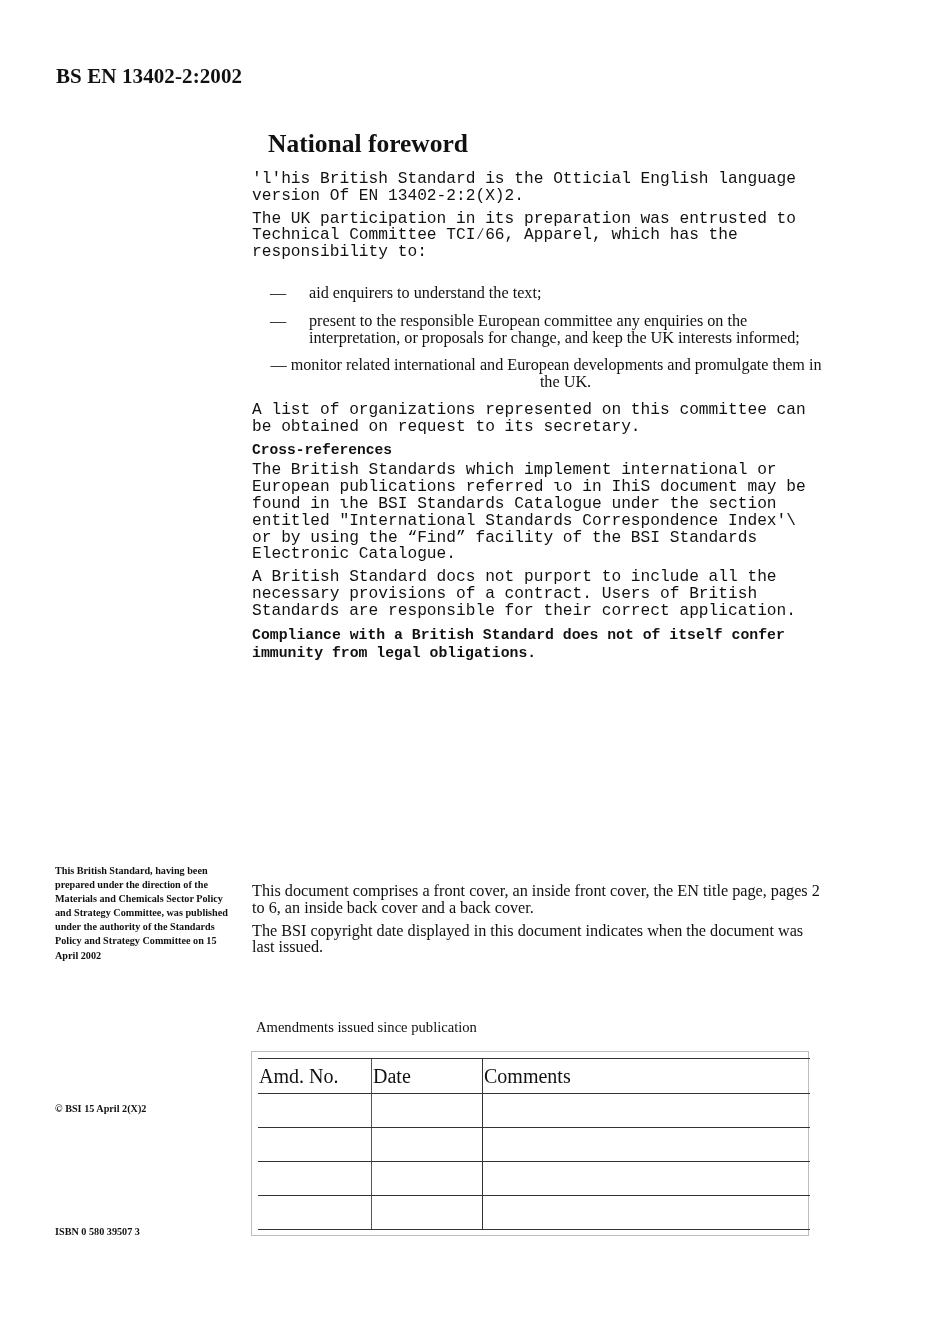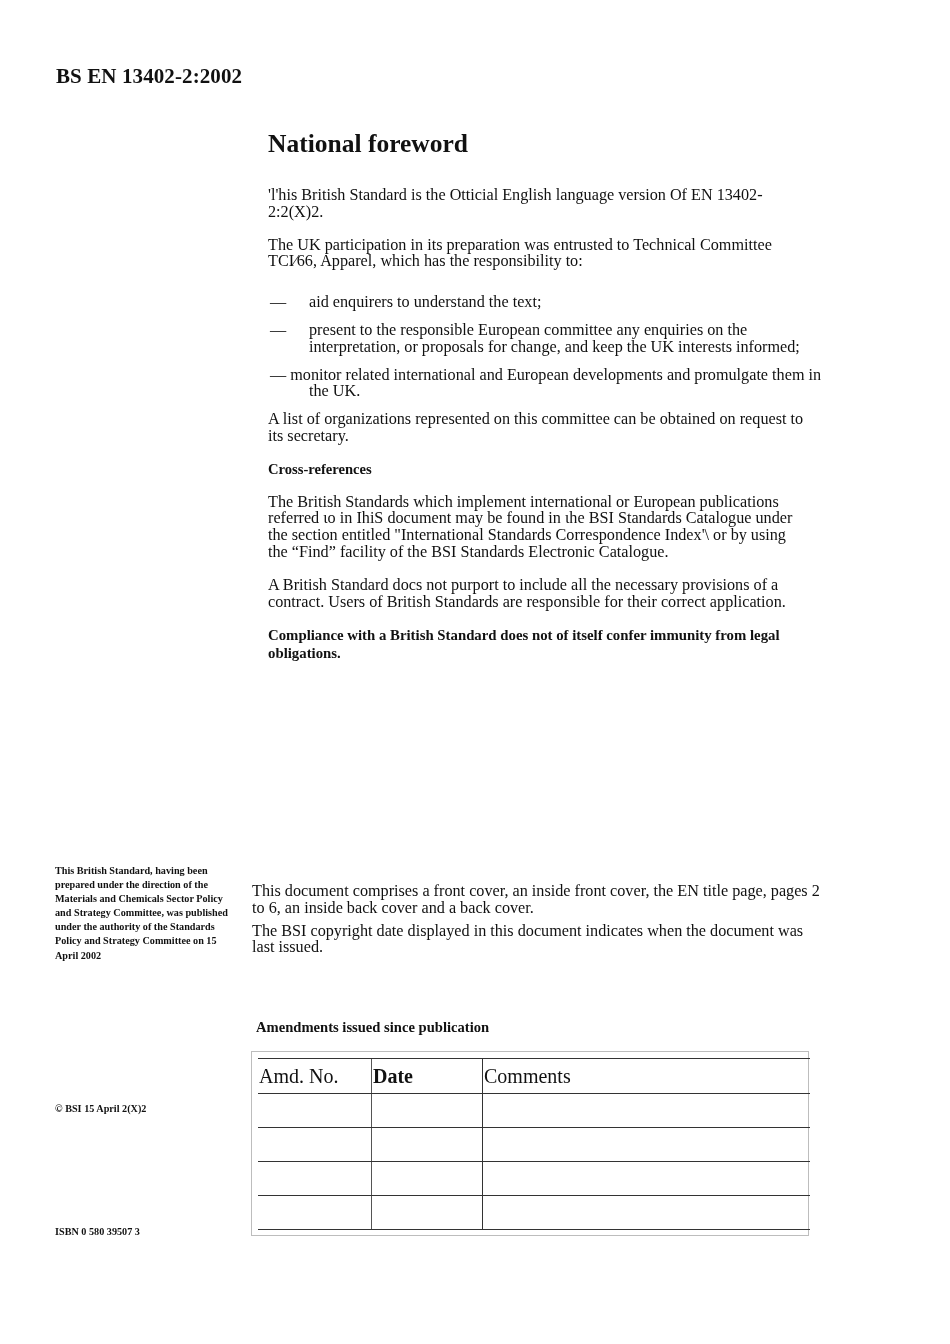--- a/index.html
+++ b/index.html
@@ -27,21 +27,21 @@
       font-size: 25.5px; font-weight: bold;
       margin: 16px;
     }
 
     .main {
       left: 252px; top: 171px;
       width: 570px;
       font-size: 16.2px;
       line-height: 16.8px;
     }
-    .main p { margin: 16px; }
+    .main p { margin: 0; font-family: Liberation Mono, monospace; }
     .p-gap { margin-top: 6px !important; }
 
     .bullets {
       margin: 0; padding: 0; list-style: none;
     }
     .bullets li { position: relative; }
     .bullet-indent {
       padding-left: 57px;
     }
     .bullet-indent .dash {
@@ -80,21 +80,21 @@
     .summary {
       left: 252px; top: 883px;
       width: 570px;
       font-size: 16.2px;
       line-height: 16.8px;
     }
     .summary p { margin: 0; }
 
     .amend-heading {
       left: 256px; top: 1019px;
-      font-size: 14.6px; font-weight: bold;
+      font-size: 14.6px; font-weight: normal;
     }
 
     .table-frame {
       left: 251px; top: 1051px;
       width: 558px; height: 185px;
       border: 1px solid #bdbdbd;
       box-sizing: border-box;
     }
     .amend-table {
       left: 258px; top: 1058px;
@@ -104,21 +104,21 @@
     }
     .amend-table th, .amend-table td {
       font-weight: normal;
       text-align: left;
       padding: 0 0 0 1px;
       border-top: 1.5px solid #333333;
       border-bottom: 1.5px solid #333333;
       vertical-align: middle;
     }
     .amend-table .c1 { width: 112px; }
-    .amend-table .c2 { width: 109px; border-left: 1.5px solid #555555; font-weight: bold; }
+    .amend-table .c2 { width: 109px; border-left: 1.5px solid #555555; }
     .amend-table .c3 { border-left: 1.5px solid #333333; }
     .amend-table tr.head th { height: 34px; }
     .amend-table tr.row td { height: 33px; }
   </style>
 </head>
 <body>
 
 <div class="abs doc-id">BS EN 13402-2:2002</div>
 <h1 class="abs page-title">National foreword</h1>
 
@@ -128,21 +128,21 @@
 
   <ul class="bullets" style="margin-top:24px;">
     <li class="bullet-indent">
       <span class="dash">—</span>
       <span>aid enquirers to understand the text;</span>
     </li>
     <li class="bullet-indent" style="margin-top:11px;">
       <span class="dash">—</span>
       <span>present to the responsible European committee any enquiries on the interpretation, or proposals for change, and keep the UK interests informed;</span>
     </li>
-    <li class="bullet-inline" style="margin-top:11px;">
+    <li class="bullet-inline" style="margin-top:11px;text-align:center;">
       <span>—</span>
       <span>monitor related international and European developments and promulgate them in the UK.</span>
     </li>
   </ul>
 
   <p style="margin-top:11px;">A list of organizations represented on this committee can be obtained on request to its secretary.</p>
   <p class="heading-small p-gap">Cross-references</p>
   <p class="p-gap" style="margin-top:4px !important;">The British Standards which implement international or European publications referred ιo in IhiS document may be found in ιhe BSI Standards Catalogue under the section entitled "International Standards Correspondence Index'\ or by using the “Find” facility of the BSI Standards Electronic Catalogue.</p>
   <p class="p-gap">A British Standard docs not purport to include all the necessary provisions of a contract. Users of British Standards are responsible for their correct application.</p>
   <p class="bold-note p-gap">Compliance with a British Standard does not of itself confer immunity from legal obligations.</p>

